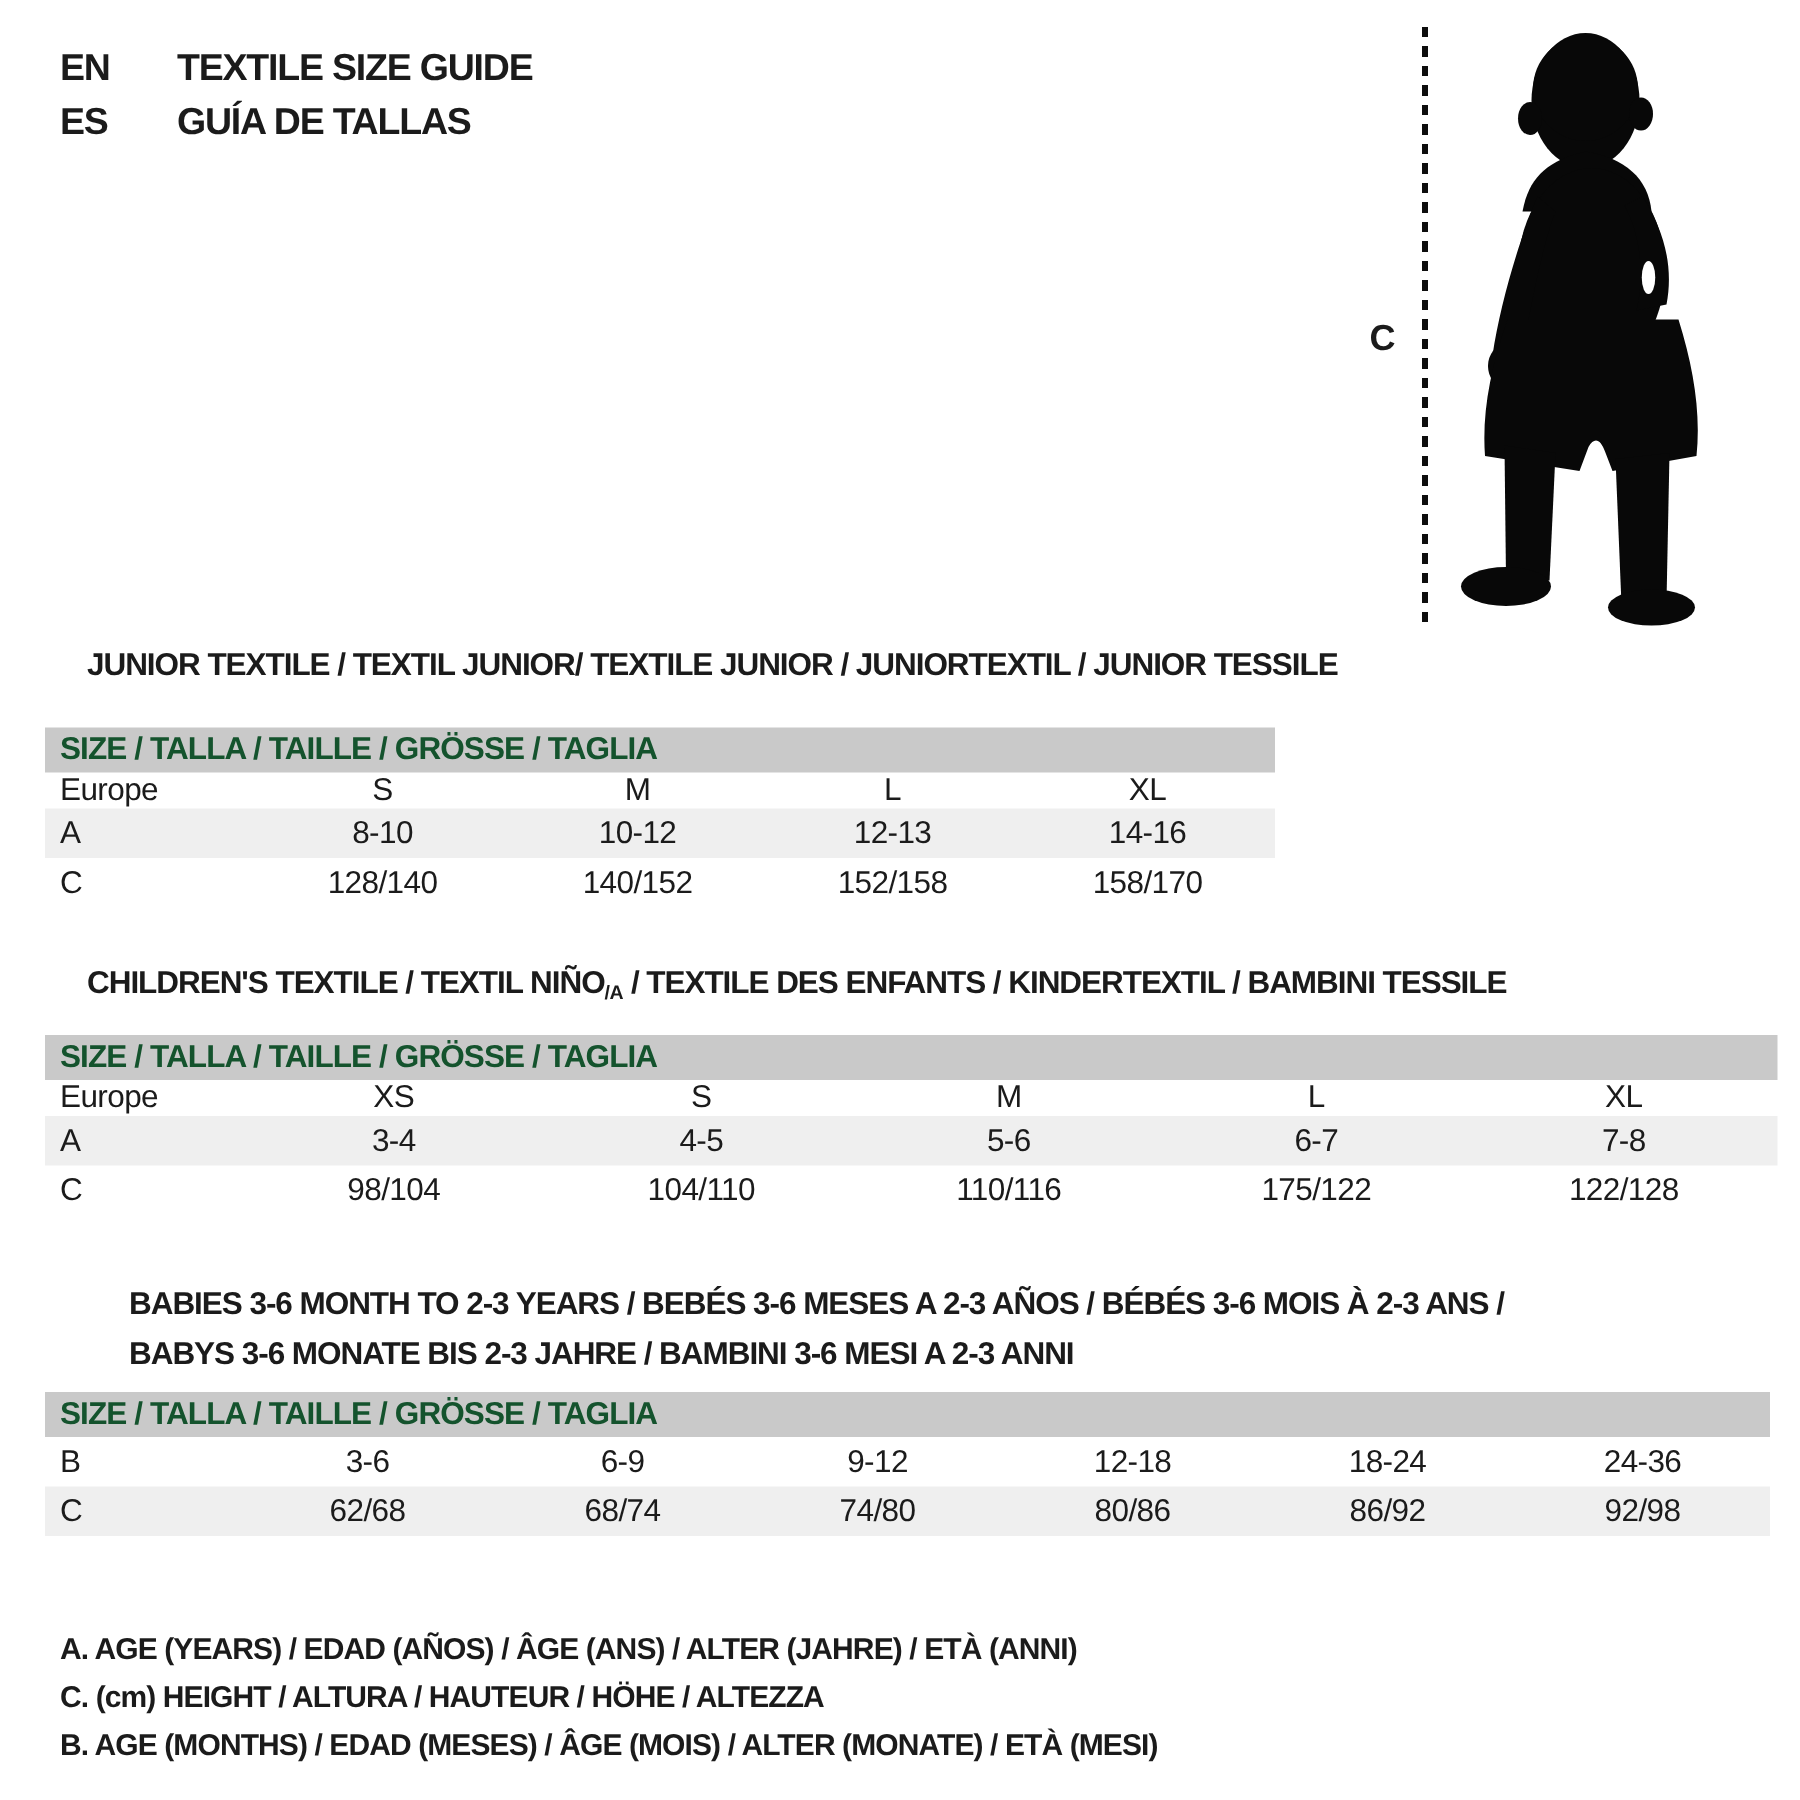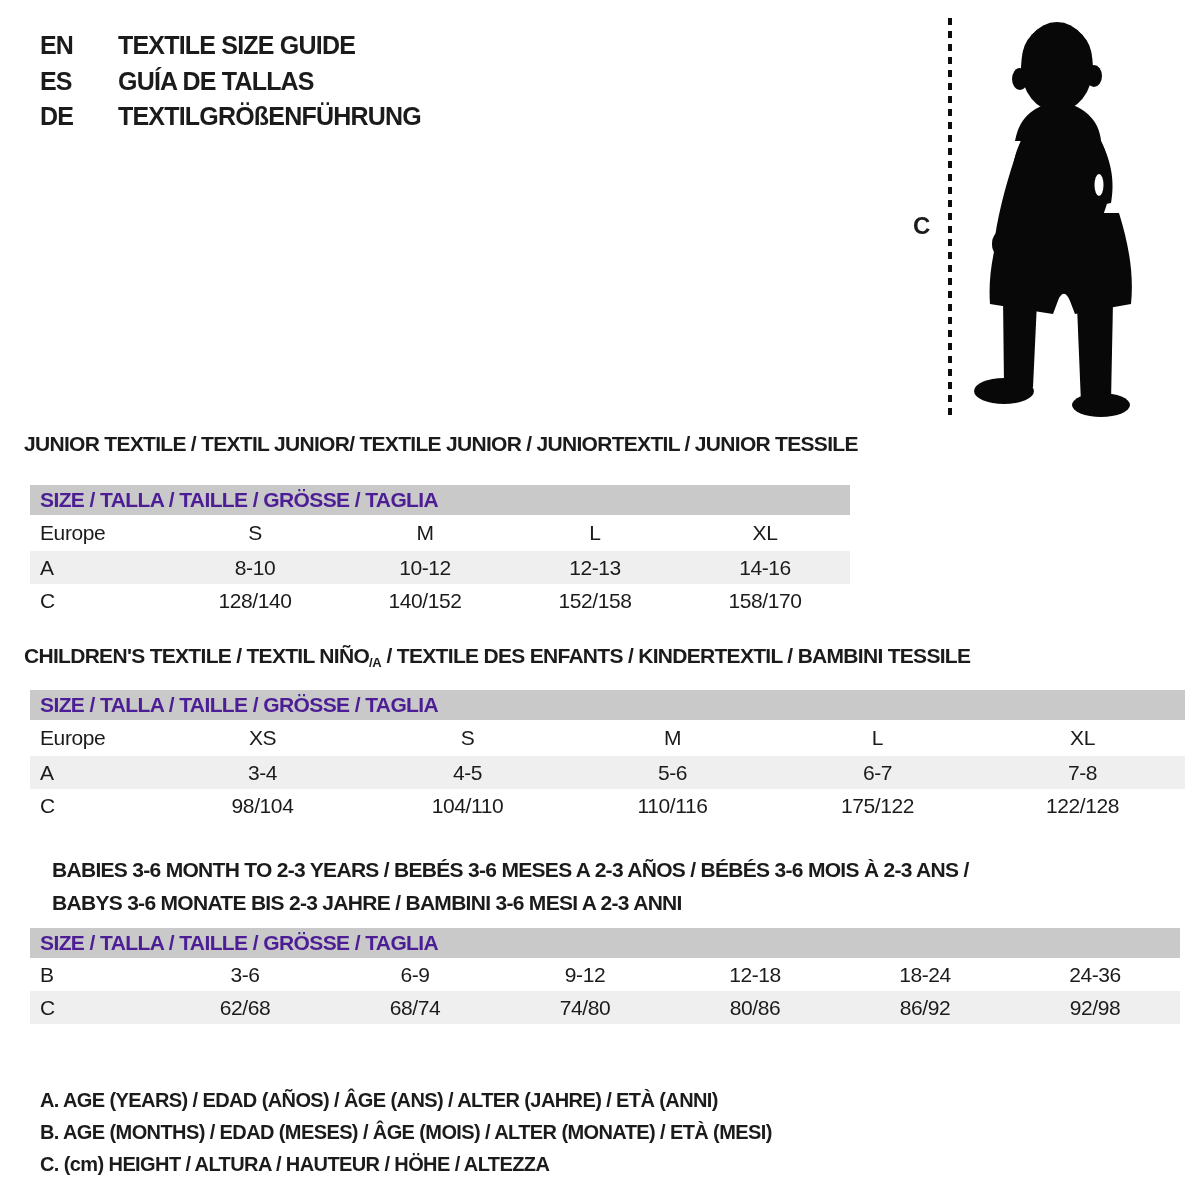--- a/index.html
+++ b/index.html
@@ -58,54 +58,54 @@
     position: absolute;
     left: 973px;
     top: 16px;
     width: 170px;
     height: 402px;
   }
 
   
   .section-title {
     position: absolute;
-    left: 24px;
+    left: 58px;
     font-size: 21px;
     font-weight: bold;
     letter-spacing: -0.7px;
     white-space: nowrap;
   }
   .section-title .subscript {
     font-size: 13px;
     vertical-align: -4px;
     letter-spacing: -0.3px;
   }
   .section-title-2line { line-height: 33px; margin-left: 28px; }
 
   
   .size-table { position: absolute; left: 30px; }
   .size-band {
     height: 30px;
     line-height: 30px;
     background: #c9c9c9;
-    color: #4c1d95;
+    color: #14532d;
     font-size: 21px;
     font-weight: bold;
     letter-spacing: -0.6px;
     padding-left: 10px;
     box-sizing: border-box;
   }
   .t-row {
     display: flex;
     align-items: center;
     height: 33px;
     font-size: 21px;
     letter-spacing: -0.4px;
   }
-  .t-row.cols-header { height: 36px; }
+  .t-row.cols-header { height: 24px; }
   .t-row.shaded { background: #efefef; }
   .t-label {
     padding-left: 10px;
     box-sizing: border-box;
     text-align: left;
   }
   .junior .t-label { width: 140px; }
   .children .t-label { width: 130px; }
   .babies .t-label { width: 130px; }
   .t-cell { flex: 1; text-align: center; }
@@ -131,24 +131,20 @@
 <div id="canvas">
 
   <div class="lang-list">
     <div class="lang-row">
       <span class="lang-code">EN</span>
       <span class="lang-title">TEXTILE SIZE GUIDE</span>
     </div>
     <div class="lang-row">
       <span class="lang-code">ES</span>
       <span class="lang-title">GUÍA DE TALLAS</span>
-    </div>
-    <div class="lang-row">
-      <span class="lang-code">DE</span>
-      <span class="lang-title">TEXTILGRÖßENFÜHRUNG</span>
     </div>
   </div>
 
   <div class="measure-line"></div>
   <div class="measure-label">C</div>
   <svg class="silhouette" viewBox="0 0 170 400" aria-hidden="true">
     <g fill="#080808">
       <ellipse cx="84" cy="50" rx="36" ry="45"></ellipse>
       <circle cx="84" cy="42" r="35"></circle>
       <ellipse cx="47" cy="62" rx="8" ry="11"></ellipse>
@@ -248,17 +244,17 @@
       <div class="t-cell">68/74</div>
       <div class="t-cell">74/80</div>
       <div class="t-cell">80/86</div>
       <div class="t-cell">86/92</div>
       <div class="t-cell">92/98</div>
     </div>
   </div>
 
   <div class="legend">
     <div class="legend-line">A. AGE (YEARS) / EDAD (AÑOS) / ÂGE (ANS) / ALTER (JAHRE) / ETÀ (ANNI)</div>
+    <div class="legend-line">C. (cm) HEIGHT / ALTURA / HAUTEUR / HÖHE / ALTEZZA</div>
     <div class="legend-line">B. AGE (MONTHS) / EDAD (MESES) / ÂGE (MOIS) / ALTER (MONATE) / ETÀ (MESI)</div>
-    <div class="legend-line">C. (cm) HEIGHT / ALTURA / HAUTEUR / HÖHE / ALTEZZA</div>
   </div>
 
 </div>
 
 </body></html>

